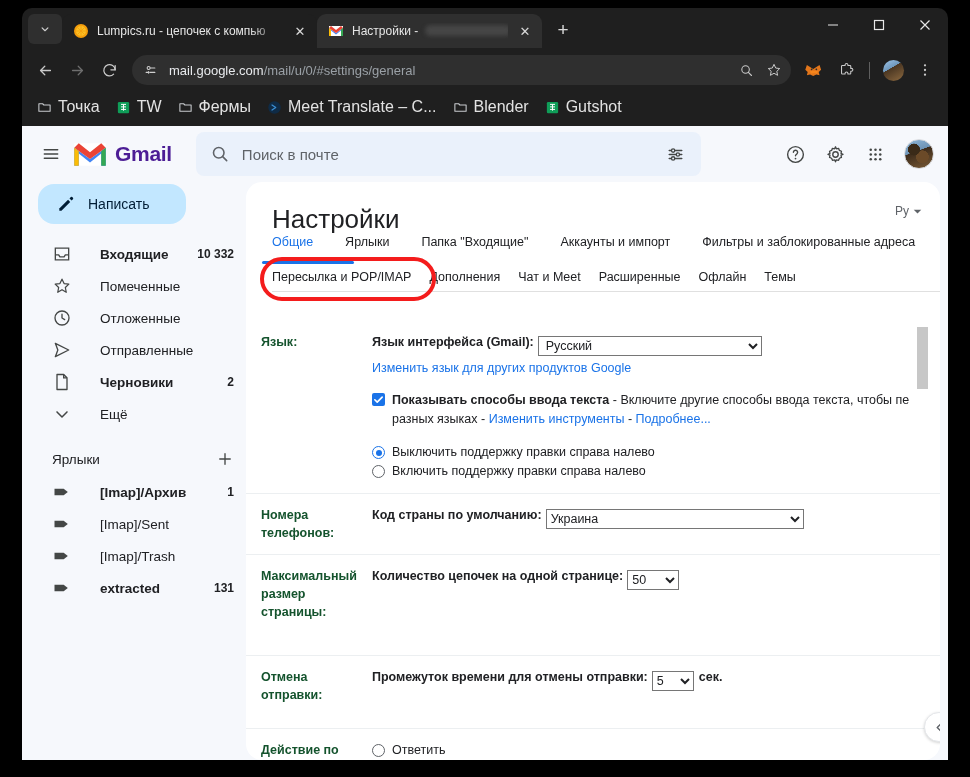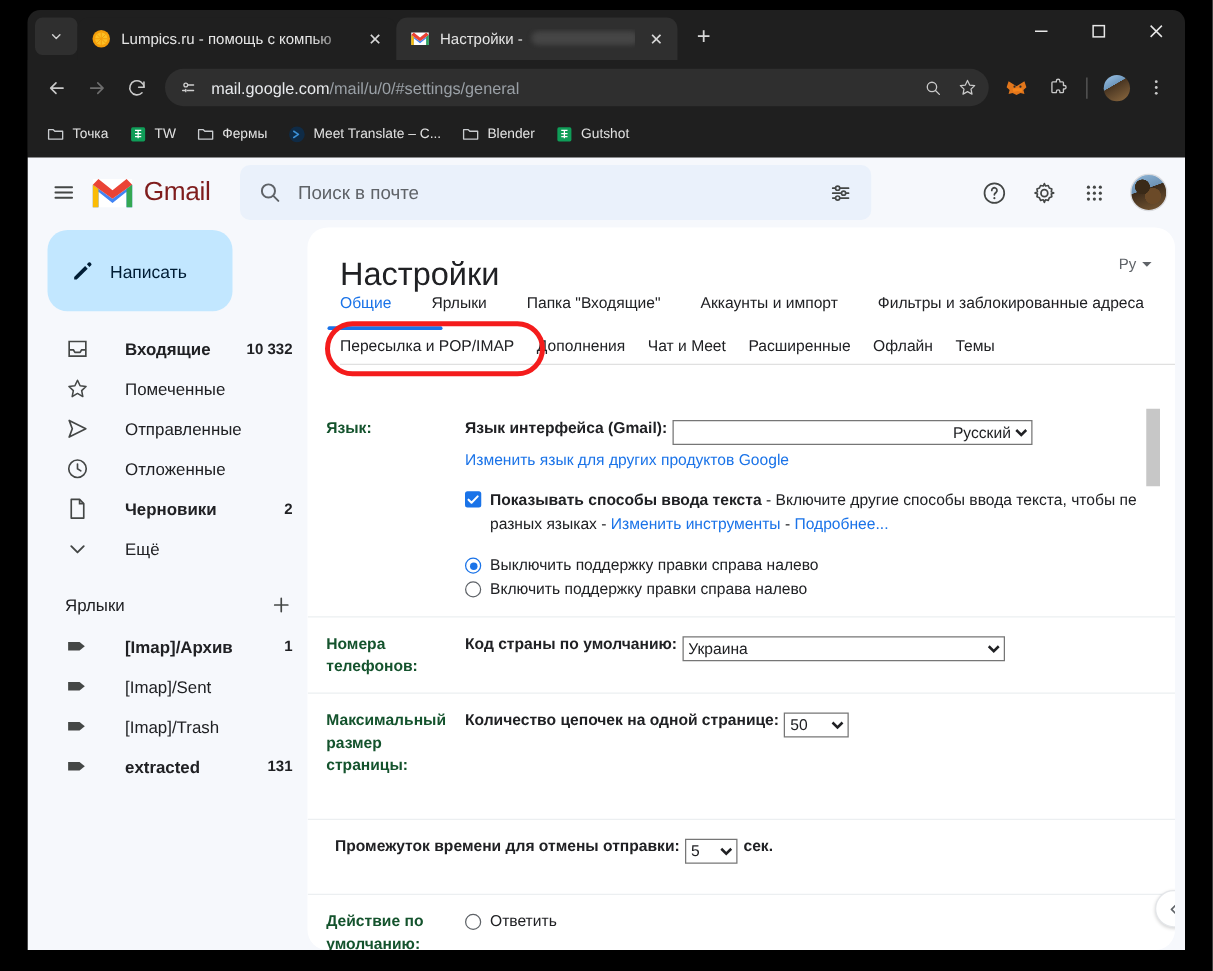--- a/index.html
+++ b/index.html
@@ -64,30 +64,30 @@
     display:flex; align-items:center; padding:0 4px 0 5px; margin:0 6px;
   }
   .omni-shield { width:26px;height:24px;border-radius:50%;display:flex;align-items:center;justify-content:center;color:#cfcfcf;flex:none;}
   .url { flex:1; font-size:13px; color:#9aa0a6; padding-left:6px; white-space:nowrap; overflow:hidden; }
   .url b { color:#e8eaed; font-weight:400; }
   .omni-right { display:flex; align-items:center; gap:2px; }
   .oi { width:26px;height:26px;border-radius:50%;display:flex;align-items:center;justify-content:center;color:#c9c9c9;}
   .divider-v { width:1px;height:17px;background:#5f5f5f;margin:0 6px; }
 
   .bookmarks { height:30px; display:flex; align-items:center; gap:2px; padding:0 8px; background:#1f1f1f; }
-  .bm { display:flex;align-items:center;gap:6px;padding:3px 7px;border-radius:5px;color:#e2e2e2;font-size:11px;white-space:nowrap;text-align:right;}
+  .bm { display:flex;align-items:center;gap:6px;padding:3px 7px;border-radius:5px;color:#e2e2e2;font-size:16px;white-space:nowrap;text-align:right;}
   .bm .bi { width:15px;height:15px;flex:none;display:block; }
 
   
   .page { position:absolute; left:0; right:0; top:118px; bottom:0; background:#f6f8fc; }
 
   .gheader { height:56px; display:flex; align-items:center; padding:0 14px 0 10px; }
   .ghbtn { width:38px;height:38px;border-radius:50%;display:flex;align-items:center;justify-content:center;color:#444746;flex:none;}
   .logo { display:flex; align-items:center; gap:7px; margin-left:2px; margin-right:24px; }
-  .logo-text { font-size:21px; color:#7f1d1d; letter-spacing:-.3px; }
+  .logo-text { font-size:21px; color:#4c1d95; letter-spacing:-.3px;font-weight:bold; }
   .searchbar {
     width:505px; height:44px; background:#eaf1fb; border-radius:8px;
     display:flex; align-items:center; padding:0 8px 0 14px; gap:12px;
   }
   .search-ph { flex:1; font-size:15px; color:#5f6368; }
   .gh-right { margin-left:auto; display:flex; align-items:center; gap:2px; }
   .avatar {
     width:30px;height:30px;border-radius:50%;margin-left:8px;flex:none;
     background:
       radial-gradient(circle at 32% 34%, #3a2a18 0 22%, transparent 23%),
@@ -95,21 +95,21 @@
       linear-gradient(160deg,#8fb7d9 0%,#6e93b5 40%,#3c2b1b 41%,#7a5a35 100%);
     border:1px solid #dadce0;
   }
 
   .body { display:flex; height:calc(100% - 56px); }
 
   
   .sidebar { width:224px; flex:none; padding-left:8px; }
   .compose {
     display:flex;align-items:center;gap:12px;
-    width:148px;height:65px;margin:2px 0 14px 8px;
+    width:148px;height:40px;margin:2px 0 14px 8px;
     background:#c2e7ff;border-radius:16px;padding:0 18px;
   }
   .compose span { font-size:14px; color:#001d35; }
   .navitem {
     display:flex;align-items:center;gap:28px;height:32px;
     padding:0 12px 0 22px;border-radius:0 16px 16px 0;
     font-size:13.5px;color:#202124;
   }
   .navitem .nlabel { flex:1; white-space:nowrap; }
   .navitem .ncount { font-size:12px; color:#5f6368; }
@@ -153,22 +153,22 @@
   .scrollbar-thumb { position:absolute; right:6px; top:3px; width:11px; height:62px; background:#c7c7c7; border-radius:0; }
 
   .row { display:flex; padding:12px 0 12px 14px; border-top:1px solid #eceff1; }
   .row:first-child { border-top:none; }
   .row .lcol { width:104px; flex:none; font-size:12.5px; font-weight:bold; color:#14532d; line-height:18px; padding-left:1px; }
   .row .rcol { flex:1; font-size:12.5px; color:#202124; line-height:18px; padding-left:8px; }
   a, .lnk { color:#1a73e8; text-decoration:none; }
 
   select.sel-wide {
     font-family:"Liberation Sans",sans-serif; font-size:12.5px;
-    height:20px; width:288px; border:1px solid #767676; background:#fff;
-    color:#202124; padding-left:3px;text-align:right;
+    height:20px; width:224px; border:1px solid #767676; background:#fff;
+    color:#202124; padding-left:3px;
   }
   select.sel-med { width:258px; }
   select.sel-sm  { width:52px; }
   select.sel-xs  { width:42px; }
   select.sel-wide, select.sel-med, select.sel-sm, select.sel-xs {
     font-family:"Liberation Sans",sans-serif; font-size:12.5px; height:20px;
     border:1px solid #767676; background:#fff; color:#202124; vertical-align:-4px;
   }
   .lbl-inline { font-weight:bold; margin-right:4px; }
 
@@ -205,21 +205,21 @@
         <path d="M7 10l5 5 5-5" fill="none" stroke="currentColor" stroke-width="2" stroke-linecap="round" stroke-linejoin="round"></path>
       </svg>
     </div>
 
     <div class="tab inactive">
       <svg class="favicon" viewBox="0 0 16 16">
         <circle cx="8" cy="8" r="7" fill="#f59e0b"></circle>
         <circle cx="8" cy="8" r="5" fill="#fbbf24"></circle>
         <path d="M8 3v10M3 8h10M4.5 4.5l7 7M11.5 4.5l-7 7" stroke="#f59e0b" stroke-width=".8"></path>
       </svg>
-      <div class="ttl">Lumpics.ru - помощь с компью</div>
+      <div class="ttl">Lumpics.ru - цепочек с компью</div>
       <div class="tab-x">✕</div>
     </div>
 
     <div class="tab active">
       <svg class="favicon" viewBox="0 0 16 12">
         <path d="M1 1h14v10H1z" fill="#fff"></path>
         <path d="M1 11V3l7 5 7-5v8h-2V5.5L8 9.5 3 5.5V11z" fill="#4285f4"></path>
         <path d="M1 3l2-2 5 4 5-4 2 2-7 5z" fill="#ea4335"></path>
         <path d="M13 11h2V3l-2 1.5z" fill="#34a853"></path>
         <path d="M1 3v8h2V4.5z" fill="#fbbc05"></path>
@@ -447,31 +447,31 @@
         </div>
         <div class="navitem">
           <svg class="ico" viewBox="0 0 24 24">
               <path d="M12 3.8l2.5 5.3 5.7.7-4.2 4 1.1 5.7-5.1-3-5.1 3 1.1-5.7-4.2-4 5.7-.7z" fill="none" stroke="currentColor" stroke-width="1.5" stroke-linejoin="round"></path>
             </svg>
           <span class="nlabel">Помеченные</span>
           <span class="ncount"></span>
         </div>
         <div class="navitem">
           <svg class="ico" viewBox="0 0 24 24">
-              <path d="M4 4l16 8-16 8 3-8z" fill="none" stroke="currentColor" stroke-width="1.6" stroke-linejoin="round"></path>
-            </svg>
-          <span class="nlabel">Отправленные</span>
-          <span class="ncount"></span>
-        </div>
-        <div class="navitem">
-          <svg class="ico" viewBox="0 0 24 24">
               <circle cx="12" cy="12" r="8.4" fill="none" stroke="currentColor" stroke-width="1.6"></circle>
               <path d="M12 7.4V12l3.2 2" fill="none" stroke="currentColor" stroke-width="1.6" stroke-linecap="round"></path>
             </svg>
           <span class="nlabel">Отложенные</span>
+          <span class="ncount"></span>
+        </div>
+        <div class="navitem">
+          <svg class="ico" viewBox="0 0 24 24">
+              <path d="M4 4l16 8-16 8 3-8z" fill="none" stroke="currentColor" stroke-width="1.6" stroke-linejoin="round"></path>
+            </svg>
+          <span class="nlabel">Отправленные</span>
           <span class="ncount"></span>
         </div>
         <div class="navitem bold">
           <svg class="ico" viewBox="0 0 24 24">
               <path d="M6 3h8l4 4v14H6z" fill="none" stroke="currentColor" stroke-width="1.6" stroke-linejoin="round"></path>
               <path d="M14 3v4h4" fill="none" stroke="currentColor" stroke-width="1.6"></path>
             </svg>
           <span class="nlabel">Черновики</span>
           <span class="ncount">2</span>
         </div>
@@ -597,20 +597,21 @@
           </div>
 
           <div class="row" style="padding-bottom:34px;">
             <div class="lcol">Максимальный размер страницы:</div>
             <div class="rcol">
               <span class="lbl-inline">Количество цепочек на одной странице:</span><select class="sel-sm"><option>50</option></select>
             </div>
           </div>
 
           <div class="row" style="padding-bottom:24px;">
+            <div class="lcol">Отмена отправки:</div>
             <div class="rcol">
               <span class="lbl-inline">Промежуток времени для отмены отправки:</span><select class="sel-xs"><option>5</option></select><span style="font-weight:bold;margin-left:5px;">сек.</span>
             </div>
           </div>
 
           <div class="row" style="padding-bottom:16px;">
             <div class="lcol">
               <span>Действие по умолчанию:</span>
               
             </div>

